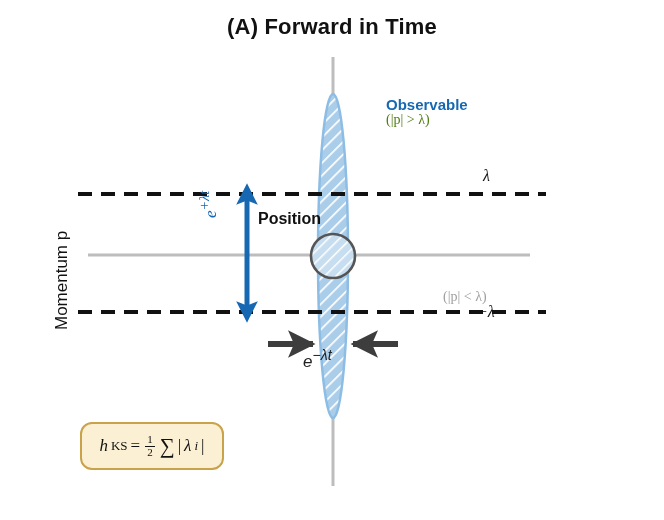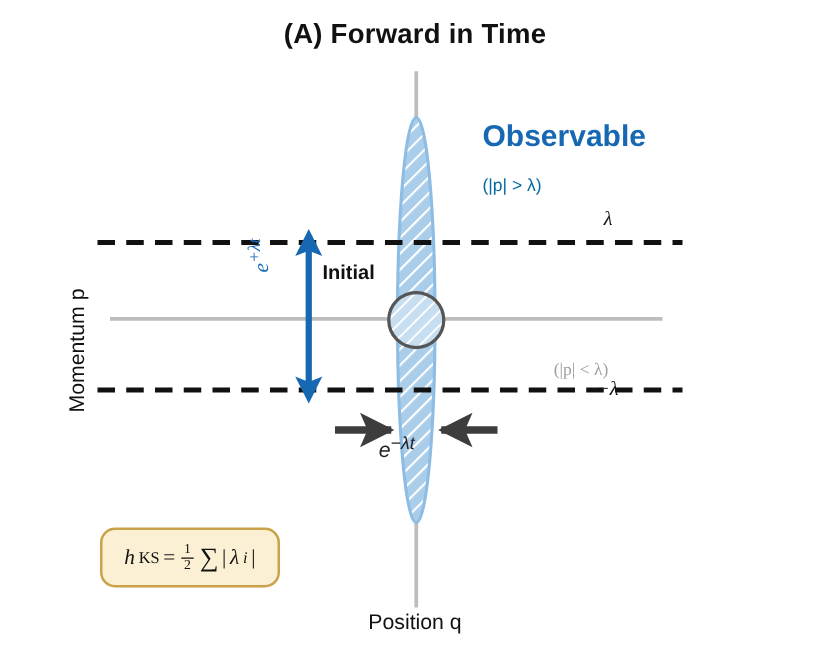--- a/index.html
+++ b/index.html
@@ -6,23 +6,23 @@
   body{width:664px;height:520px;position:relative;overflow:hidden;
        font-family:"Liberation Sans",sans-serif;color:#111;}
   #stage{position:absolute;left:0;top:0;width:664px;height:520px;padding-left:48px;}
   svg#canvas{position:absolute;left:0;top:0;width:664px;height:520px;}
 
   .txt{position:absolute;white-space:nowrap;}
 
   #title{left:0;top:14px;width:664px;text-align:center;font-size:22px;
          font-weight:bold;color:#111;letter-spacing:.2px;}
 
-  #observable{left:386px;top:96px;font-size:24px;font-weight:bold;color:#1668b3;}
-  #observable-sub{left:386px;top:140px;font-size:14px;color:#0369a1;
-         font-family:Liberation Sans, sans-serif;}
+  #observable{left:386px;top:96px;font-size:15px;font-weight:bold;color:#1668b3;}
+  #observable-sub{left:386px;top:112px;font-size:14px;color:#4d7c0f;
+         font-family:Liberation Serif, serif;}
 
   #inaccessible{left:443px;top:224px;font-size:16px;color:#9a9a9a;}
   #inaccessible-sub{left:443px;top:248px;font-size:14px;color:#a0a0a0;
          font-family:"Liberation Serif",serif;margin-top:41px;}
 
   #lam-top{left:483px;top:167px;font-size:16px;color:#111;
          font-family:"Liberation Serif",serif;font-style:italic;}
   #lam-bot{left:477px;top:303px;font-size:16px;color:#111;
          font-family:"Liberation Serif",serif;font-style:italic;}
 
@@ -93,28 +93,27 @@
   <div class="txt" id="title">(A) Forward in Time</div>
 
   <div class="txt" id="observable">Observable</div>
   <div class="txt" id="observable-sub">(|p| &gt; λ)</div>
 
   <div class="txt" id="inaccessible-sub">(|p| &lt; λ)</div>
 
   <div class="txt" id="lam-top">λ</div>
   <div class="txt" id="lam-bot">−λ</div>
 
-  <div class="txt" id="initial">Initial</div>
+  <div class="txt" id="initial">Position</div>
 
   <div class="txt" id="egrow"><span>e</span><sup>+λt</sup></div>
 
   <div class="txt" id="edecay"><span>e</span><sup>−λt</sup></div>
 
   <div class="txt" id="ylabel">Momentum p</div>
-  <div class="txt" id="xlabel">Position q</div>
 
   <div id="formula-box">
     <div id="formula">
       <span class="ital">h</span>
         <span class="sub">KS</span>
       <span>=</span>
       <span class="frac">
         <span class="num">1</span>
         <span>2</span>
       </span>

